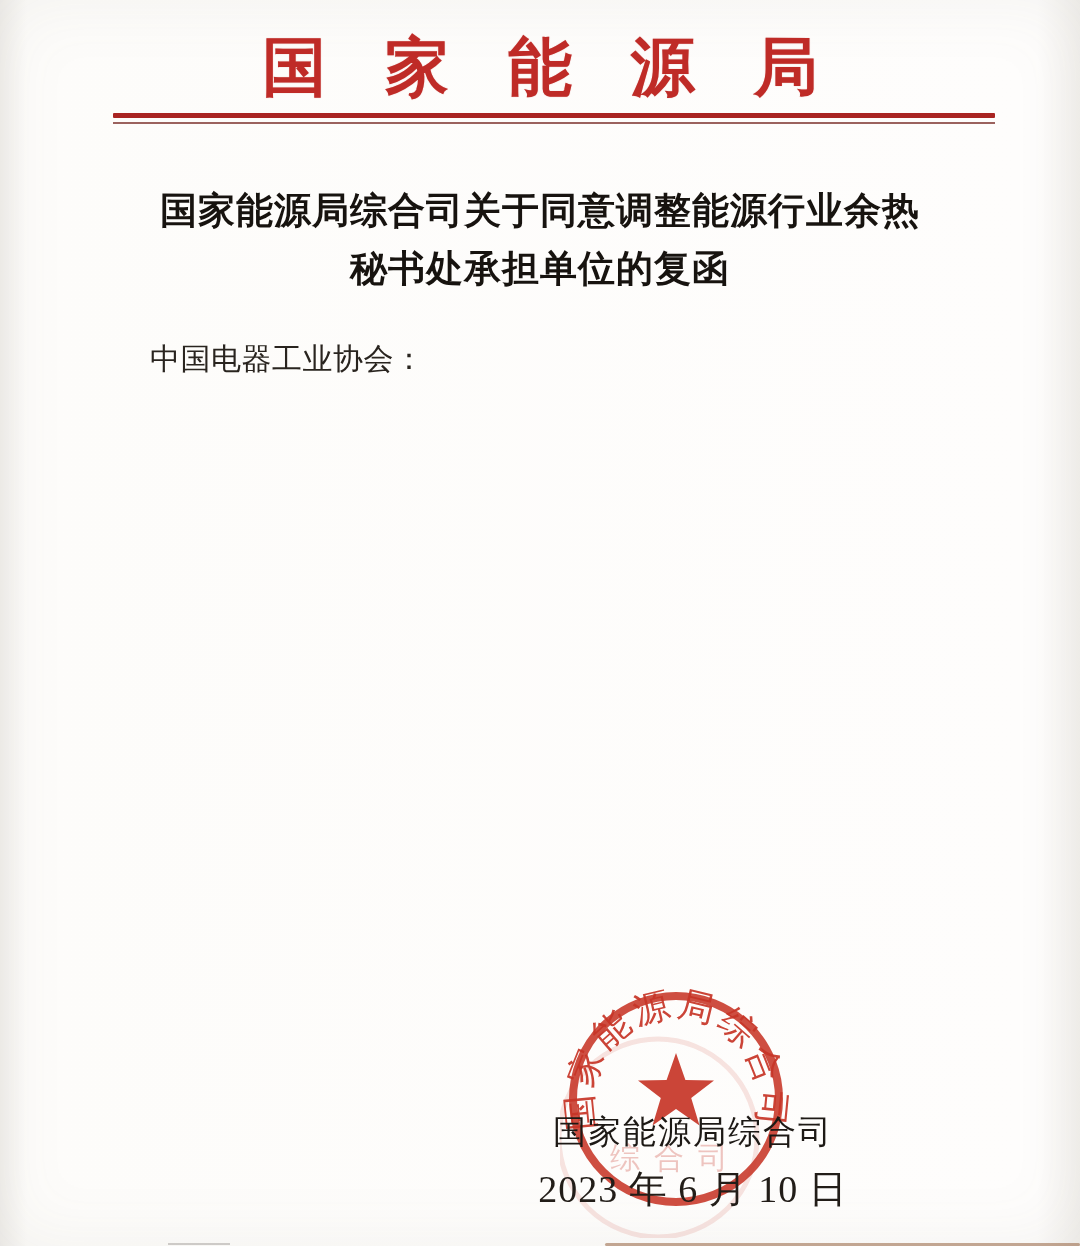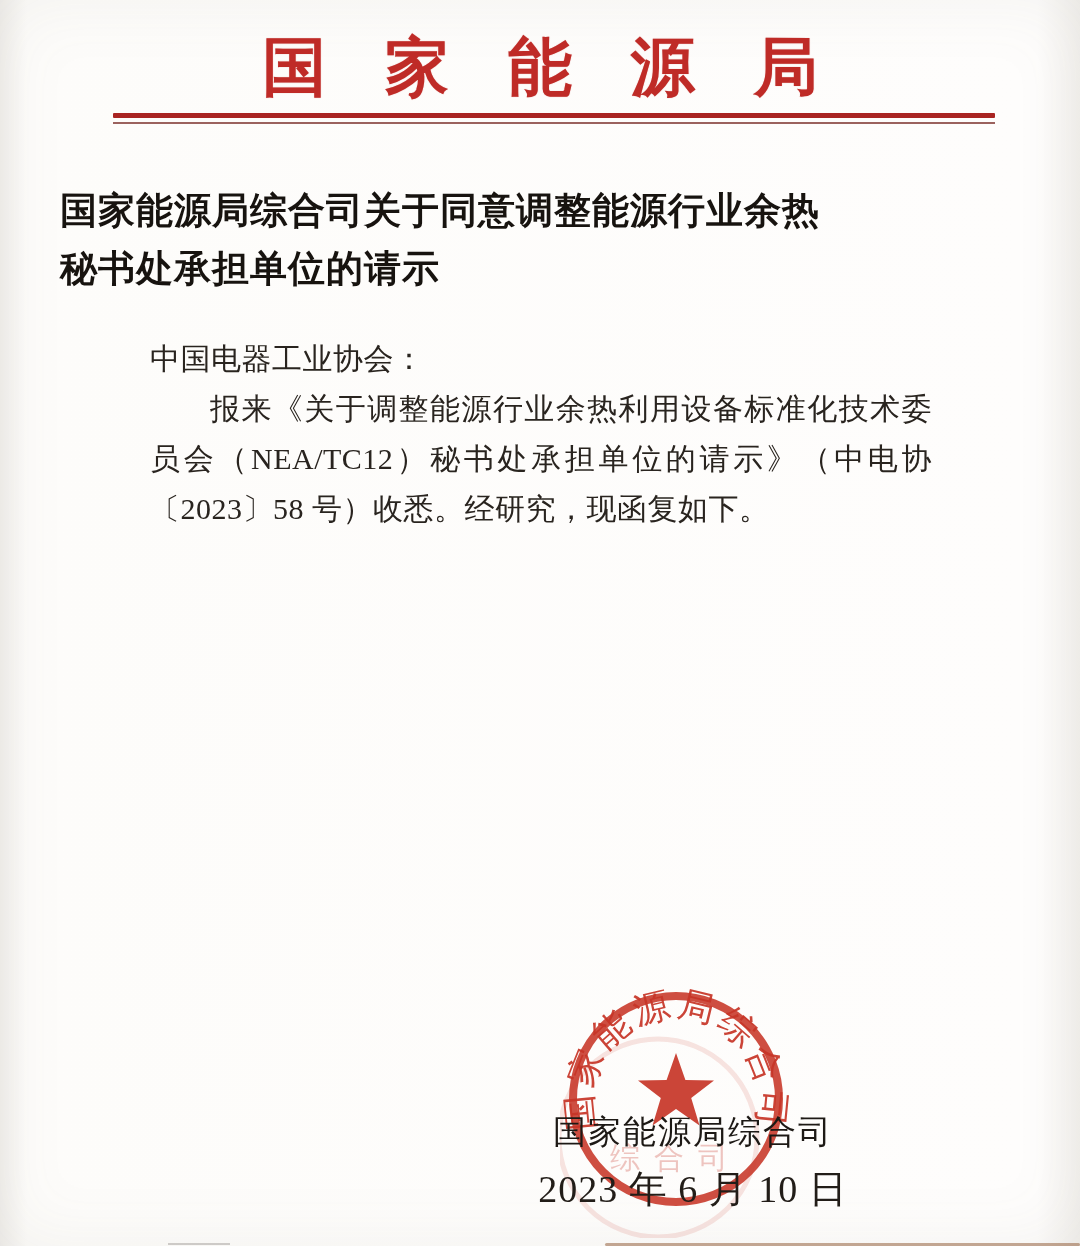--- a/index.html
+++ b/index.html
@@ -35,20 +35,21 @@
     left:113px;
     right:85px;
     top:113px;
   }
   .rule-thick{height:5px;background:#a92422;border-radius:1px;}
   .rule-gap{height:4px;}
   .rule-thin{height:2px;background:#8a4742;opacity:.85;}
   
   .doc-title{
     margin:76px 60px 0 60px;
+    text-align:center;
     font-size:37px;
     font-weight:bold;
     line-height:58px;
     color:#17130f;
     letter-spacing:1px;
   }
   
   .body-text{
     margin:36px 148px 0 150px;
     font-size:30px;
@@ -108,26 +109,25 @@
 
   <h1 class="agency">国家能源局</h1>
   <div class="rule">
     <div class="rule-thick"></div>
     <div class="rule-gap"></div>
     <div class="rule-thin"></div>
   </div>
 
   <div class="doc-title">
     <div>国家能源局综合司关于同意调整能源行业余热</div>
-    <div>秘书处承担单位的请示</div>
+    <div>秘书处承担单位的复函</div>
   </div>
 
   <div class="body-text">
     <p class="salutation">中国电器工业协会：</p>
-    <p class="para">报来《关于调整能源行业余热利用设备标准化技术委员会（NEA/TC12）秘书处承担单位的请示》（中电协〔2023〕58 号）收悉。经研究，现函复如下。</p>
   </div>
 
   <div class="seal">
     <svg width="232" height="252" viewBox="0 0 232 252" xmlns="http://www.w3.org/2000/svg">
       <defs>
         <path id="arcTop" d="M 38.9 148.5 A 84 84 0 1 1 193.1 148.5" fill="none"></path>
       </defs>
 
       <circle cx="98" cy="152" r="99" fill="none" stroke="#c73527" stroke-width="5" opacity="0.13"></circle>
 

